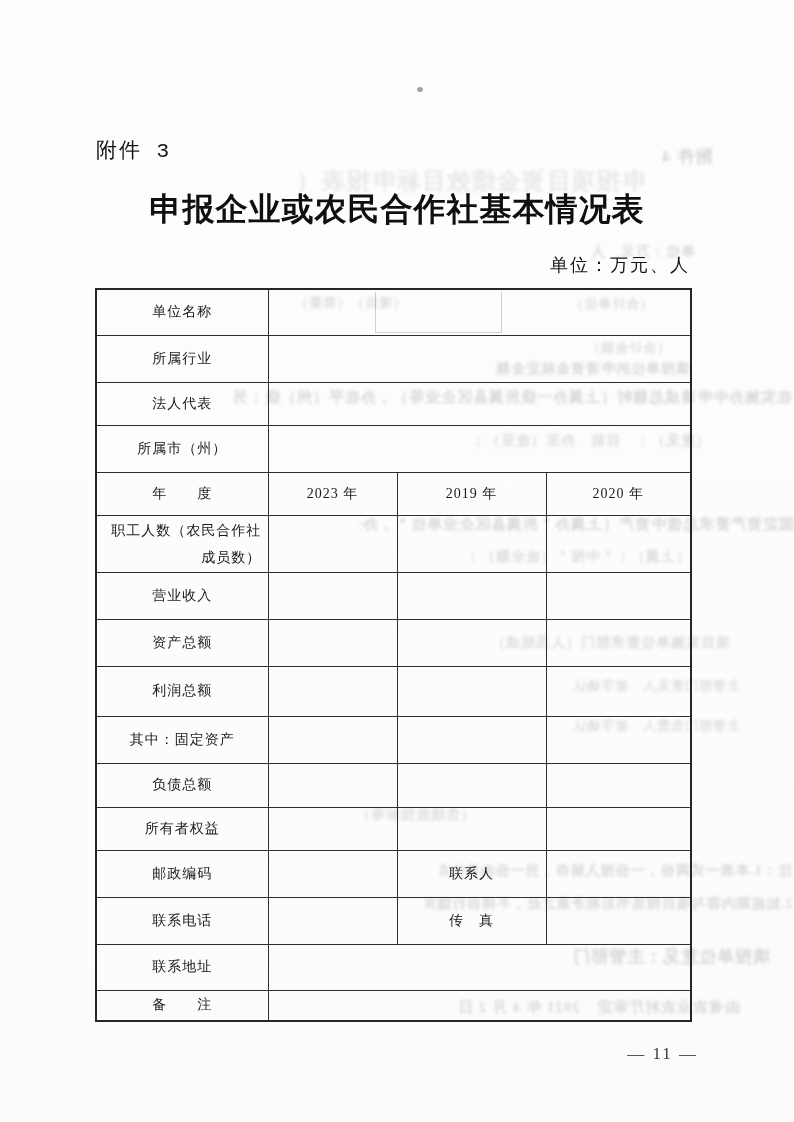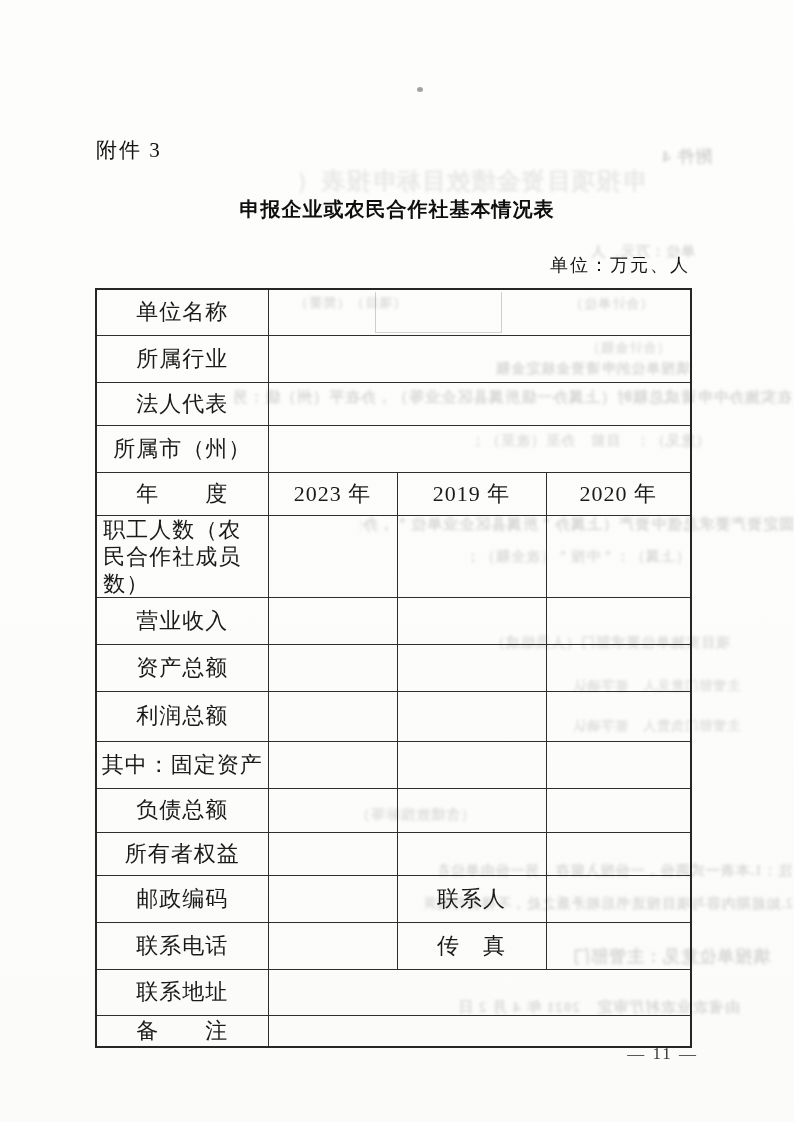--- a/index.html
+++ b/index.html
@@ -36,51 +36,51 @@
     filter:blur(.6px);
     pointer-events:none;
   }
   .speck{
     position:absolute;left:417px;top:87px;width:6px;height:5px;
     background:rgba(90,90,90,.55);border-radius:50%;filter:blur(.6px);
   }
   
   .attach{
     position:absolute;left:96px;top:136px;
-    font-size:21px;letter-spacing:2px;color:#141414;
+    font-size:21px;letter-spacing:2px;color:#141414;font-family:Liberation Mono, monospace;
   }
   .title{
     position:absolute;left:0;top:188px;width:794px;
-    text-align:center;font-size:20px;font-weight:bold;
+    text-align:center;font-size:32px;font-weight:bold;
     letter-spacing:1px;color:#0f0f0f;margin:0;line-height:42px;
   }
   .unit-note{
     position:absolute;right:104px;top:253px;
     font-size:18px;letter-spacing:2px;color:#161616;text-align:right;
   }
   table.form{
     position:absolute;left:95px;top:288px;
     border-collapse:collapse;table-layout:fixed;
     width:595px;
     background:transparent;
   }
   table.form td{
     border:1.5px solid #2e2e2e;
     padding:0;
     text-align:center;
     vertical-align:middle;
-    font-size:22px;
+    font-size:14px;
     letter-spacing:1px;
     color:#1a1a1a;
     overflow:hidden;
   }
   table.form{border:2.5px solid #262626;outline:none;}
   .lbl{letter-spacing:1.5px;}
   .wrap-lbl{
-    display:inline-block;width:158px;line-height:27px;text-align:left;
+    display:inline-block;width:158px;line-height:27px;text-align:right;
   }
   .pagenum{
     position:absolute;left:578px;top:1044px;width:120px;
     text-align:right;font-size:17px;letter-spacing:2px;color:#3a3a3a;
   }
 </style>
 </head>
 <body>
 
 <div class="page">

